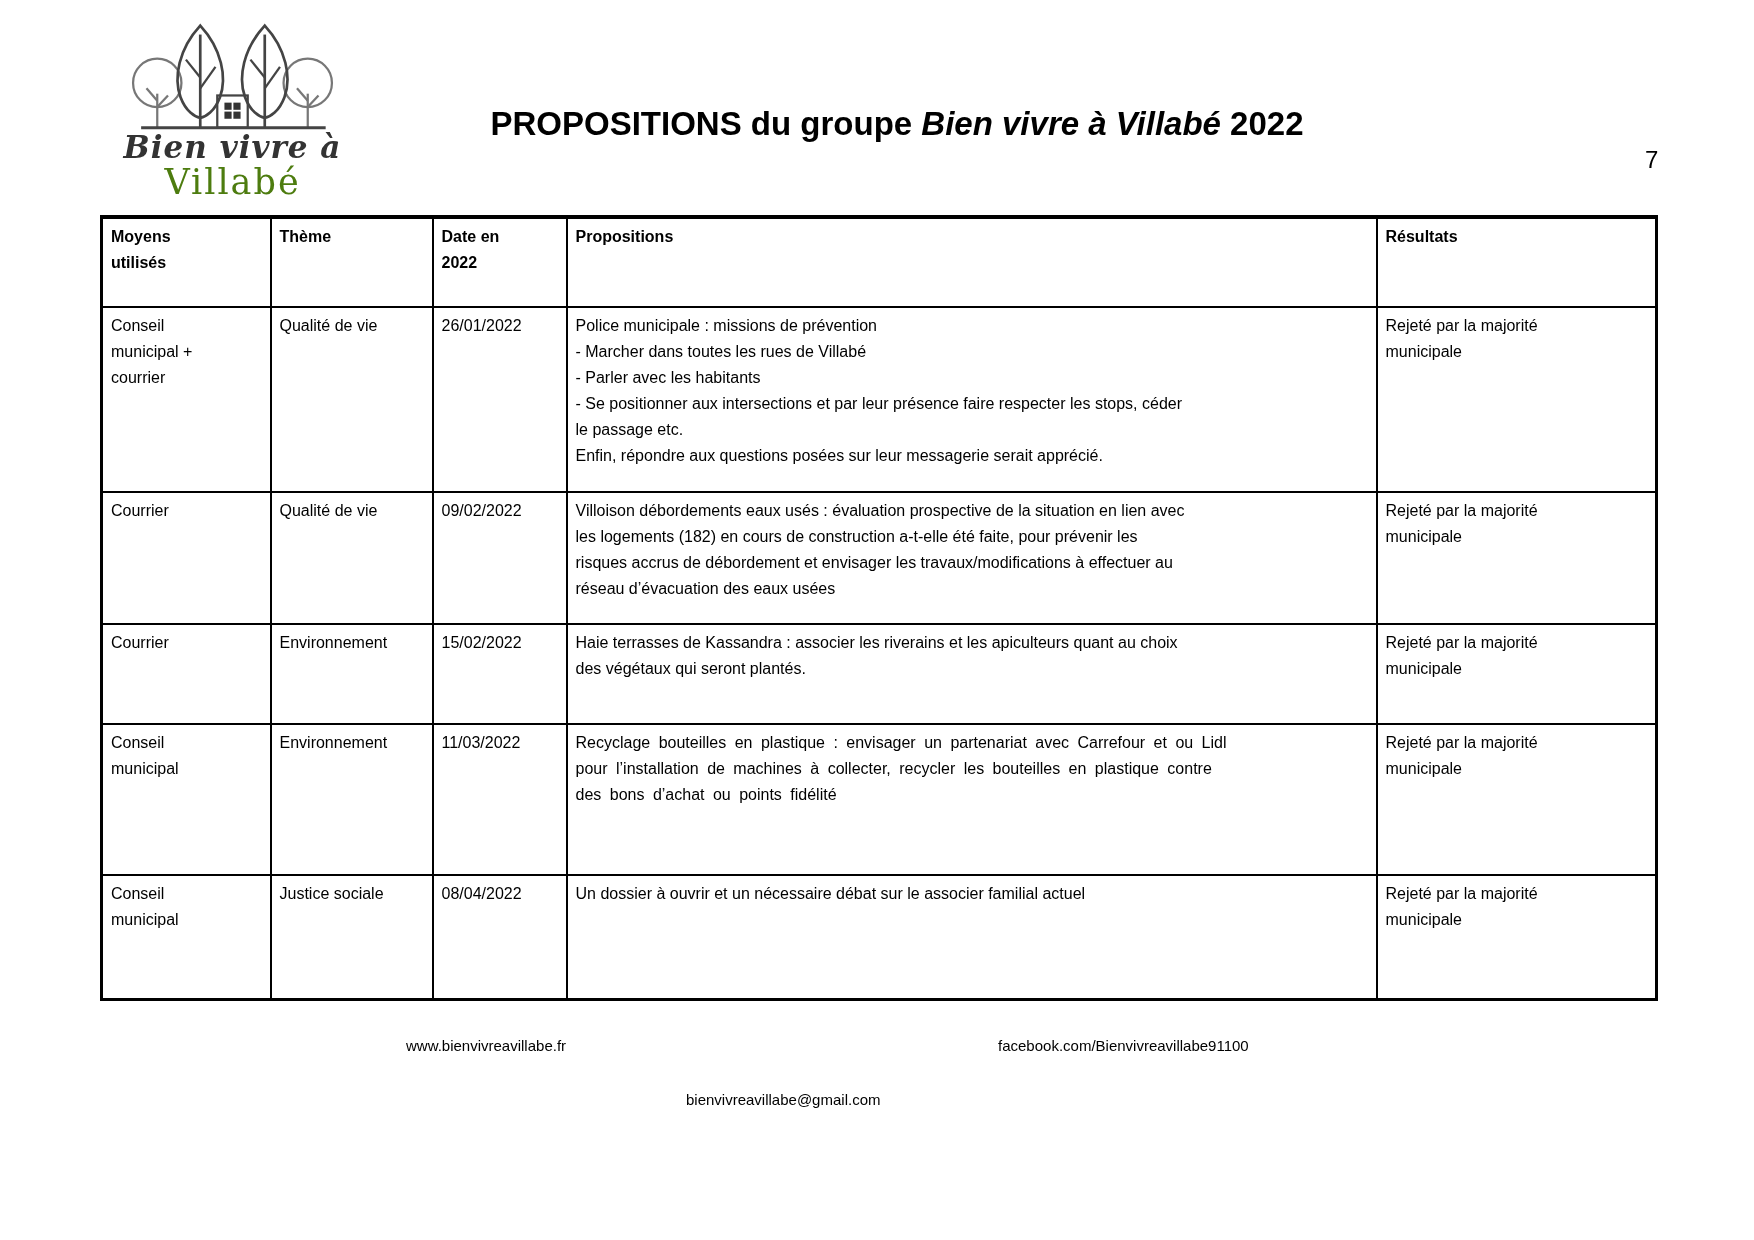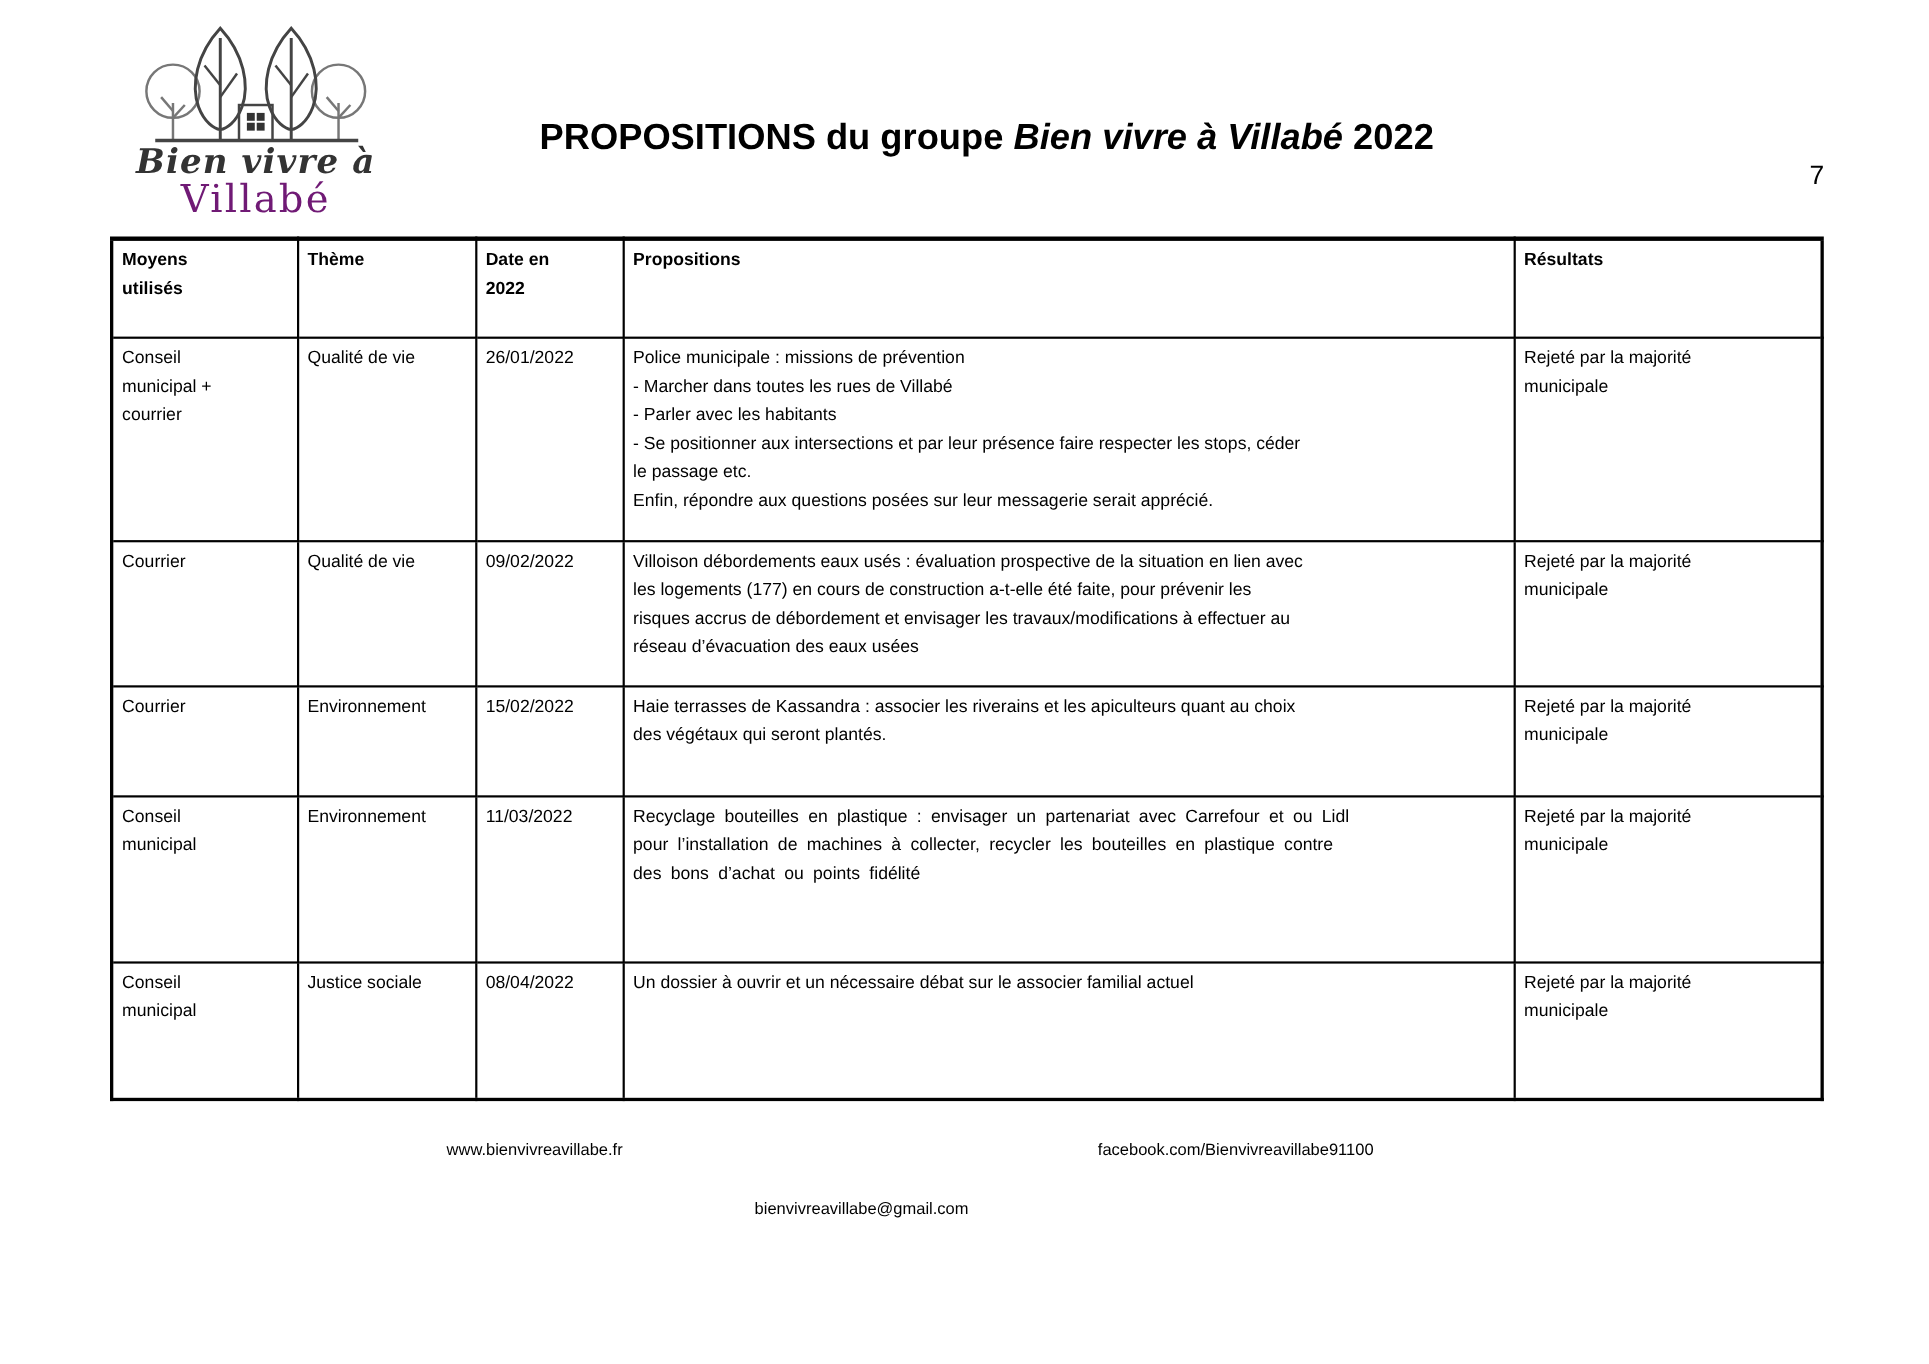--- a/index.html
+++ b/index.html
@@ -28,21 +28,21 @@
     font-weight: 600;
     font-size: 31px;
     color: #333;
     line-height: 34px;
     margin-top: -4px;
     letter-spacing: 1px;
   }
   .logo-serif {
     font-family: "DejaVu Serif", serif;
     font-size: 35px;
-    color: #701a75;
+    color: #4d7c0f;
     line-height: 36px;
     letter-spacing: 2px;
   }
 
   
   .title {
     position: absolute;
     left: 377px;
     top: 92px;
     width: 1040px;
@@ -173,21 +173,21 @@
 le passage etc.
 Enfin, répondre aux questions posées sur leur messagerie serait apprécié.</td>
         <td>Rejeté par la majorité
 municipale</td>
       </tr>
       <tr class="row-1">
         <td>Courrier</td>
         <td>Qualité de vie</td>
         <td>09/02/2022</td>
         <td>Villoison débordements eaux usés : évaluation prospective de la situation en lien avec
-les logements (177) en cours de construction a-t-elle été faite, pour prévenir les
+les logements (182) en cours de construction a-t-elle été faite, pour prévenir les
 risques accrus de débordement et envisager les travaux/modifications à effectuer au
 réseau d’évacuation des eaux usées</td>
         <td>Rejeté par la majorité
 municipale</td>
       </tr>
       <tr class="row-2">
         <td>Courrier</td>
         <td>Environnement</td>
         <td>15/02/2022</td>
         <td>Haie terrasses de Kassandra : associer les riverains et les apiculteurs quant au choix

